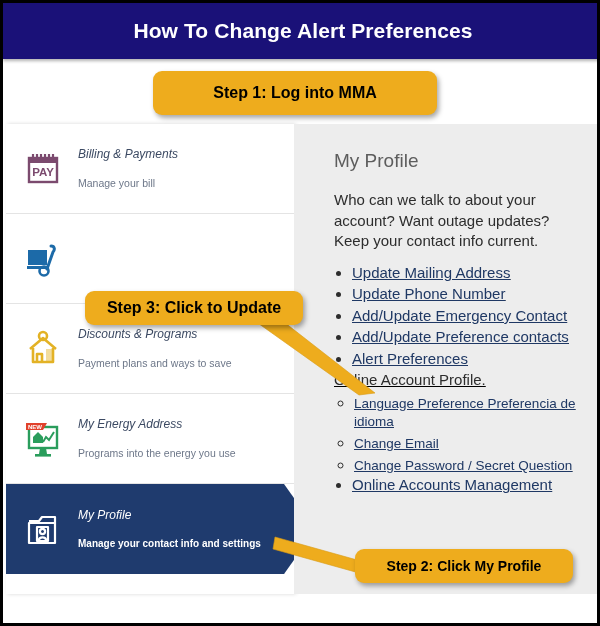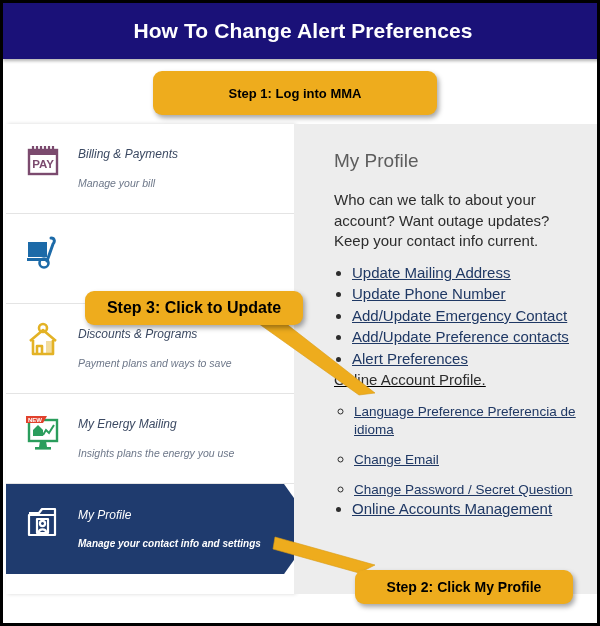--- a/index.html
+++ b/index.html
@@ -37,32 +37,32 @@
     letter-spacing: 0.1px;
     text-align: center;
   }
 
   
   .callout {
     position: absolute;
     background: #eeac1d;
     border-radius: 9px;
     color: #000000;
-    font-size: 13px;
+    font-size: 16px;
     font-weight: bold;
     display: flex;
     align-items: center;
     justify-content: center;
     box-shadow: 2px 3px 5px rgba(0,0,0,0.35);
     z-index: 20;
     white-space: nowrap;
   }
   #callout-step1 { left: 150px; top: 68px;  width: 284px; height: 44px; }
   #callout-step3 { left: 82px;  top: 288px; width: 218px; height: 34px; font-size: 16px; }
-  #callout-step2 { left: 352px; top: 567px; width: 218px; height: 34px; font-size: 14px; }
+  #callout-step2 { left: 352px; top: 546px; width: 218px; height: 34px; font-size: 14px; }
 
   
   .body-area {
     position: absolute;
     left: 3px; top: 121px;
     width: 591px;
     height: 470px;
     background: #ededed;
     z-index: 1;
   }
@@ -91,33 +91,33 @@
     width: 310px;
     clip-path: polygon(0 0, 278px 0, 310px 45px, 278px 90px, 0 90px);
     z-index: 5;
     box-shadow: 1px 2px 4px rgba(0,0,0,0.35);
   }
   .nav-icon {
     width: 58px;
     min-width: 58px;
     height: 56px;
     display: flex;
+    align-items: center;
     justify-content: center;
   }
   .nav-text { padding-left: 6px; }
   .nav-title {
     font-size: 12px;
     font-style: italic;
     color: #3c4a63;
     line-height: 1.15;
     font-family: "Liberation Sans", sans-serif;
   }
   .nav-sub {
     font-size: 10.5px;
-    font-style: italic;
     color: #6d7789;
     margin-top: 15px;
   }
   .nav-item.active .nav-title { color: #ffffff; font-weight: normal; }
   .nav-item.active .nav-sub   { color: #ffffff; font-weight: bold; font-size: 10px; }
 
   
   .panel {
     position: absolute;
     left: 288px; top: 0;
@@ -143,21 +143,21 @@
   ul.link-list {
     margin: 0; padding: 0 0 0 18px;
     list-style-type: disc;
   }
   ul.link-list > li { margin: 0 0 2.5px 0; text-decoration: underline; }
   ul.sub-list {
     margin: 1px 0 1px 0;
     padding: 0 0 0 20px;
     list-style-type: circle;
   }
-  ul.sub-list > li { margin: 12px 0 1px 0; }
+  ul.sub-list > li { margin: 4px 0 1px 0; }
   .lnk {
     font-size: 15px;
     color: #1f3864;
     text-decoration: underline;
     cursor: pointer;
     line-height: 1.26;
     display: inline;
   }
   ul.sub-list .lnk { font-size: 13.5px; }
   .plain {
@@ -258,22 +258,22 @@
             <rect x="8" y="9" width="28" height="21" fill="none" stroke="#2a9d5c" stroke-width="2.4"></rect>
             <path d="M19 30 L25 30 L26 36 L18 36 Z" fill="#2a9d5c"></path>
             <rect x="14" y="36" width="16" height="2.6" fill="#2a9d5c"></rect>
             <path d="M12 25 L12 19 L17 14 L22 19 L22 25 Z" fill="#2a9d5c"></path>
             <polyline points="22,24 25,19 28,22 33,14" fill="none" stroke="#2a9d5c" stroke-width="2"></polyline>
             <path d="M5 5 L26 5 L22 12 L5 12 Z" fill="#e1412c"></path>
             <text x="14" y="10.5" font-family="'Liberation Sans',sans-serif" font-size="6" font-weight="bold" fill="#ffffff" text-anchor="middle">NEW</text>
           </svg>
         </div>
         <div class="nav-text">
-          <div class="nav-title">My Energy Mailing</div>
-          <div class="nav-sub">Insights plans the energy you use</div>
+          <div class="nav-title">My Energy Address</div>
+          <div class="nav-sub">Programs into the energy you use</div>
         </div>
       </div>
 
       <div class="nav-item active">
         <div class="nav-icon">
           <svg width="42" height="40" viewBox="0 0 42 40">
             <g fill="none" stroke="#ffffff" stroke-width="2.2" stroke-linejoin="round">
               <path d="M7 12 L17 12 L20 8 L33 8 L33 14"></path>
               <rect x="7" y="14" width="26" height="20"></rect>
               <rect x="15" y="18" width="11" height="14"></rect>

